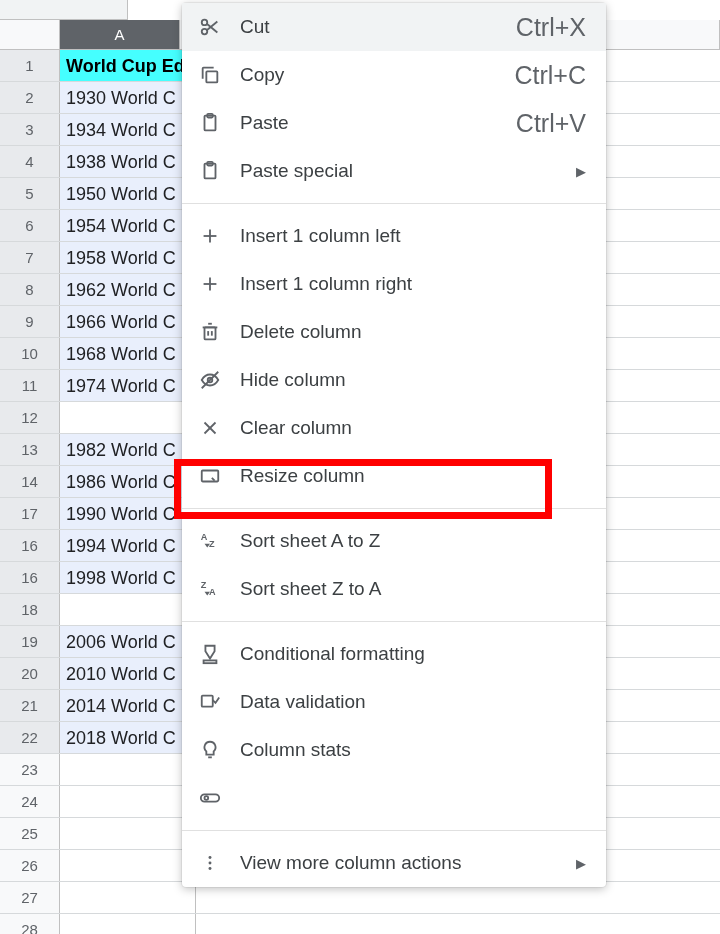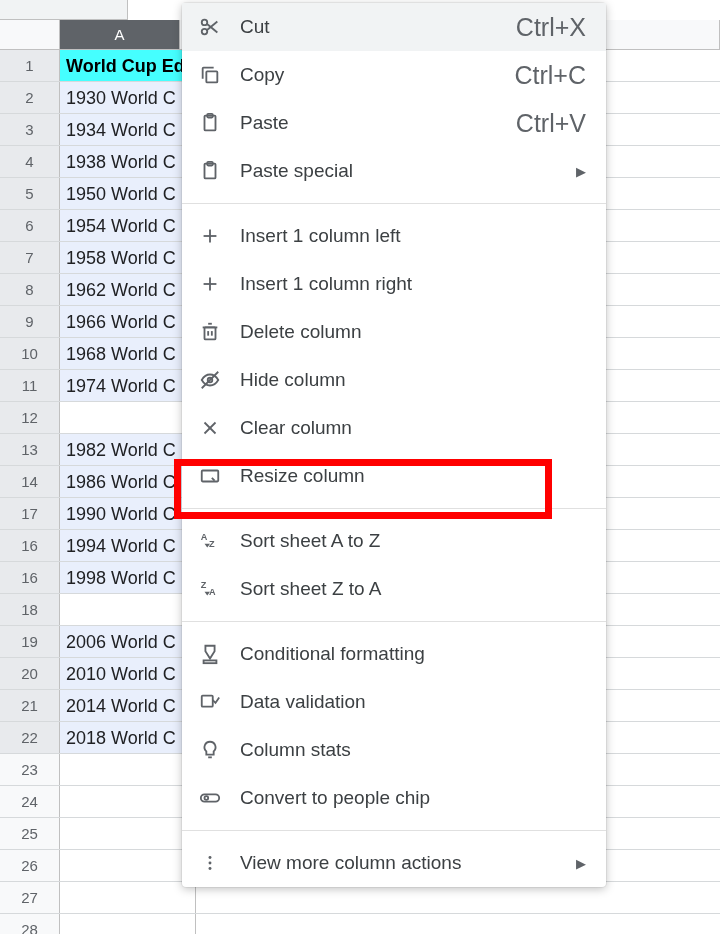--- a/index.html
+++ b/index.html
@@ -457,21 +457,20 @@
     <span class="menu-label">Column stats</span>
   </div>
 
   <div class="menu-item">
     <span class="menu-icon">
       <svg viewBox="0 0 24 24" fill="none" stroke="currentColor" stroke-width="2">
           <rect x="2" y="8" width="20" height="8" rx="4"></rect>
           <circle cx="8" cy="12" r="2"></circle>
         </svg>
     </span>
-    <span class="menu-label">Convert to people chip</span>
   </div>
 
   <div class="divider"></div>
 
   <div class="menu-item">
     <span class="menu-icon">
       <svg viewBox="0 0 24 24" fill="currentColor">
           <circle cx="12" cy="6" r="1.6"></circle>
           <circle cx="12" cy="12" r="1.6"></circle>
           <circle cx="12" cy="18" r="1.6"></circle>

